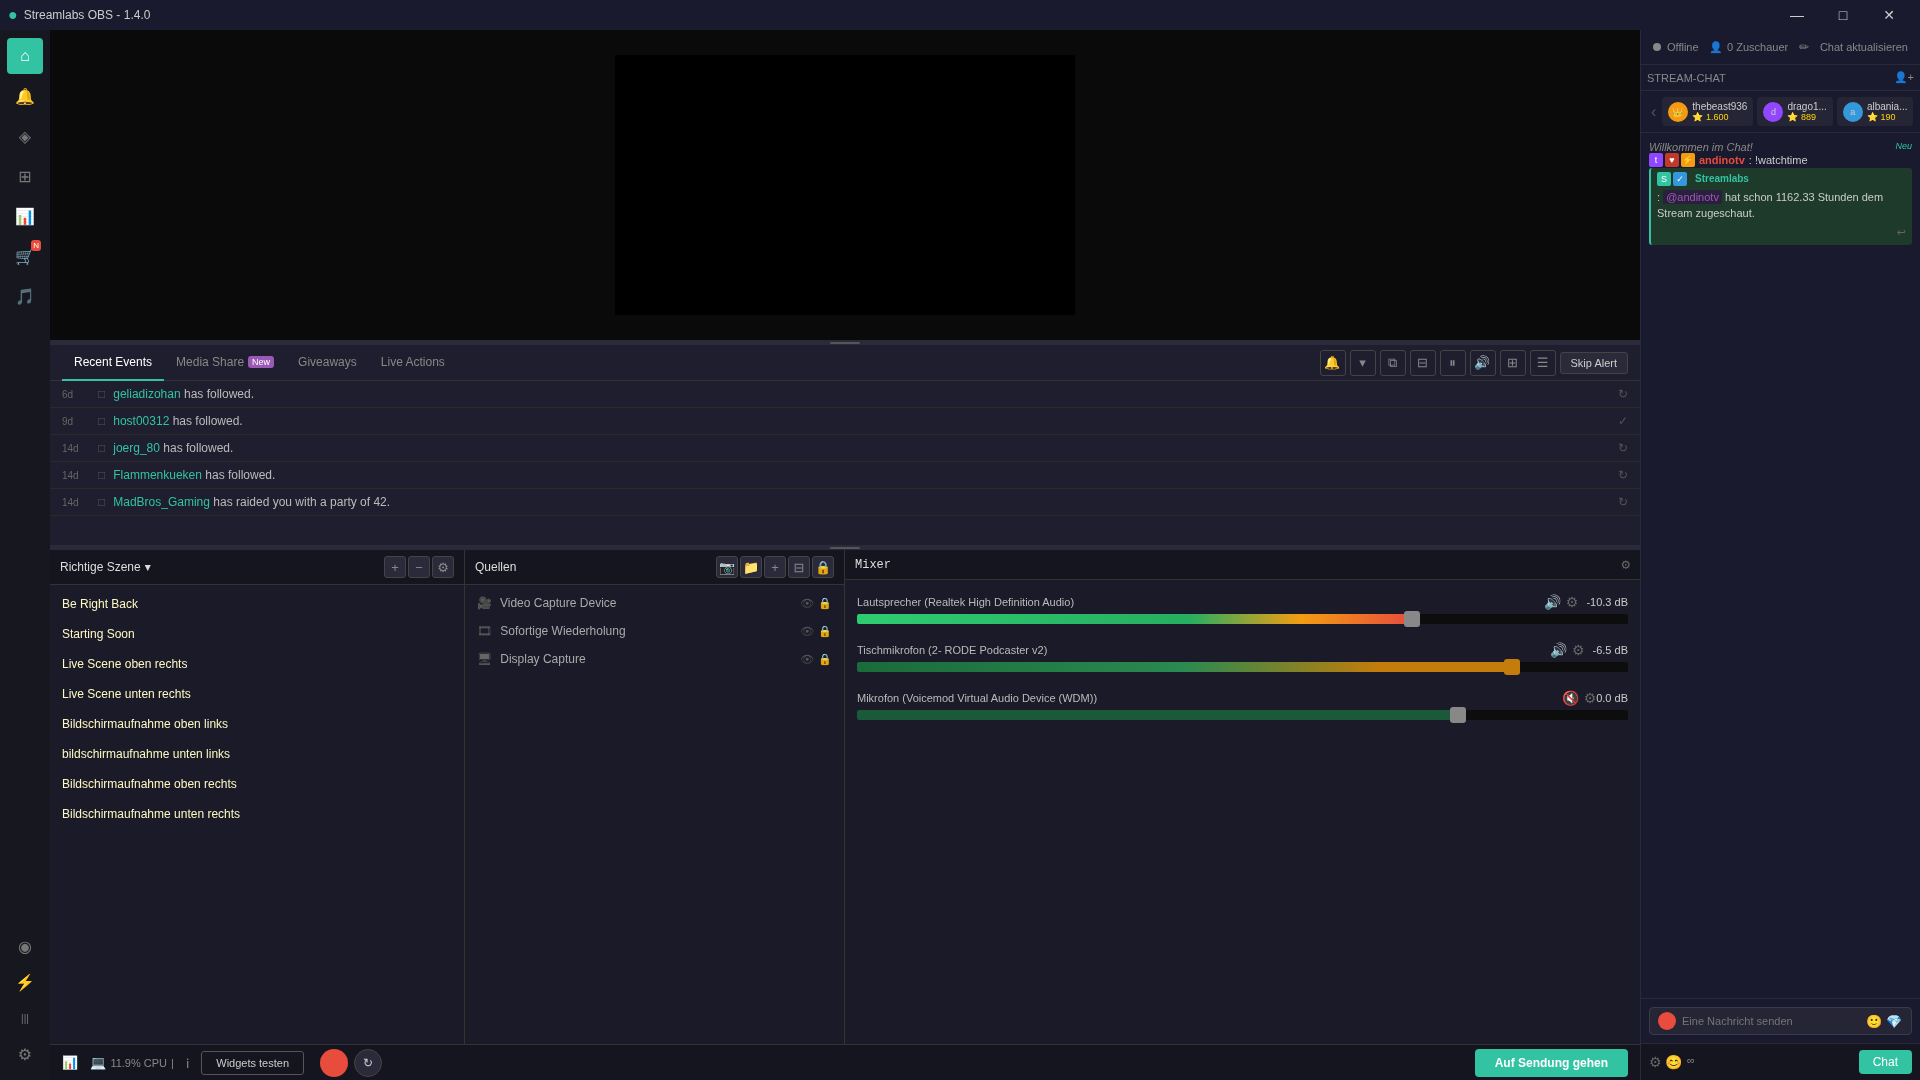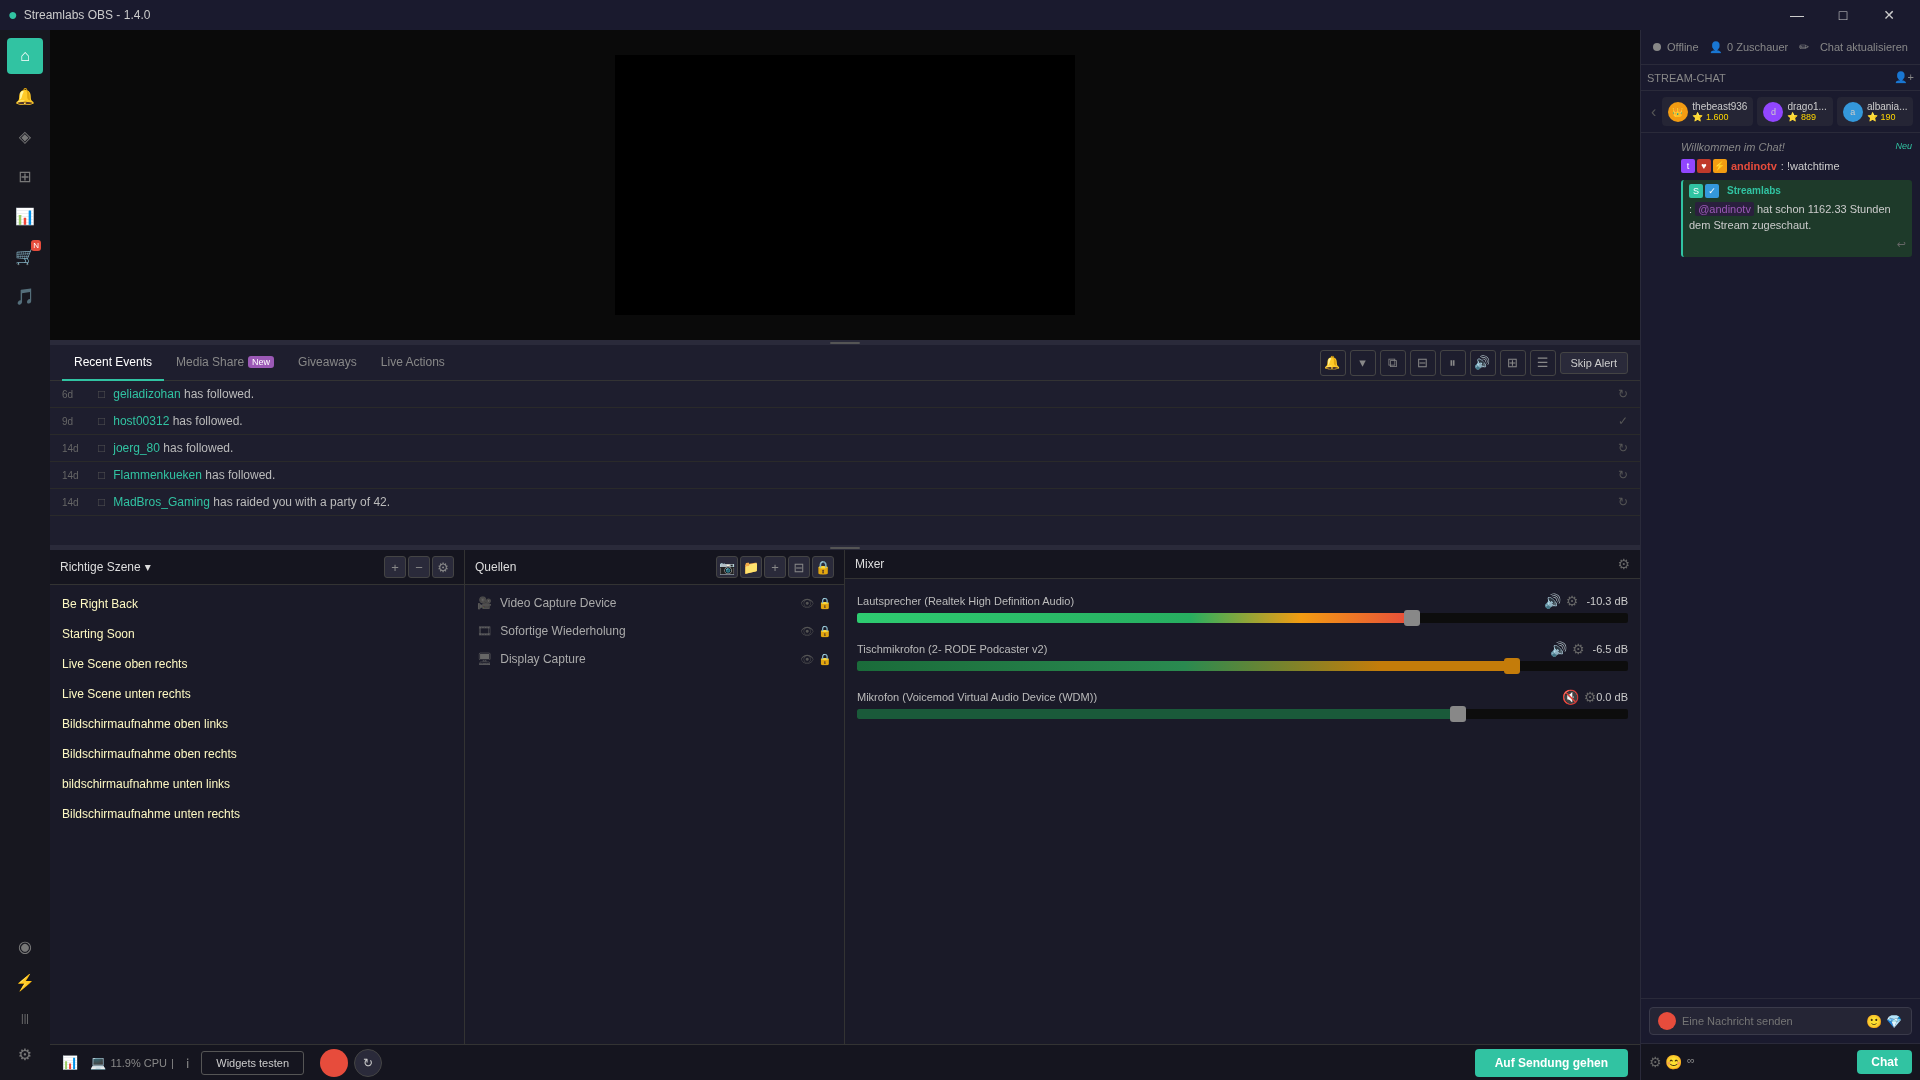--- a/index.html
+++ b/index.html
@@ -203,21 +203,21 @@
 
     
     #mixer-panel {
       flex: 1;
       background: #1a1a28;
       display: flex;
       flex-direction: column;
     }
     #mixer-header {
       display: flex; align-items: center; padding: 6px 10px;
-      background: #15151f; border-bottom: 1px solid #333;
+      background: #15151f; border-bottom: 1px solid #333; font-family: Liberation Mono, monospace;
     }
     #mixer-title { flex: 1; color: #ddd; font-size: 12px; }
     .mixer-gear { cursor: pointer; color: #666; font-size: 14px; }
     #mixer-list { flex: 1; overflow-y: auto; padding: 8px 0; }
     .mixer-item { padding: 6px 12px 12px; }
     .mixer-item-header {
       display: flex; align-items: center; justify-content: space-between;
       margin-bottom: 4px;
     }
     .mixer-item-name { color: #bbb; font-size: 11px; flex: 1; }
@@ -298,21 +298,21 @@
       display: flex; align-items: center; gap: 4px; cursor: pointer;
     }
     .chatter-avatar {
       width: 20px; height: 20px; border-radius: 50%; background: #4a4a6a;
       display: flex; align-items: center; justify-content: center; font-size: 9px;
     }
     .chatter-name { color: #ccc; font-size: 10px; }
     .chatter-pts { color: #ffd700; font-size: 9px; }
     #chat-messages {
       flex: 1; overflow-y: auto; padding: 8px;
-      display: flex; flex-direction: column; gap: 6px; margin-left: 32px;
+      display: flex; flex-direction: column; 
     }
     .chat-msg { font-size: 11px; line-height: 1.4; }
     .chat-welcome { color: #888; font-style: italic; font-size: 11px; }
     .chat-new-badge { color: #31c3a2; font-size: 9px; float: right; }
     .chat-user-line { display: flex; align-items: flex-start; gap: 4px; }
     .chat-user-icons { display: flex; gap: 2px; align-items: center; }
     .chat-icon { width: 14px; height: 14px; border-radius: 2px; display: inline-flex; align-items: center; justify-content: center; font-size: 9px; }
     .ci-twitch { background: #9146ff; color: #fff; }
     .ci-loyalty { background: #c0392b; color: #fff; }
     .ci-bolt { background: #f39c12; color: #fff; }
@@ -341,21 +341,21 @@
     #chat-footer {
       display: flex; align-items: center; justify-content: space-between;
       padding: 6px 8px; border-top: 1px solid #2a2a3a;
       background: #15151f;
     }
     .chat-footer-left { display: flex; gap: 4px; }
     .cf-icon { color: #666; font-size: 14px; cursor: pointer; }
     #chat-send-btn {
       background: #31c3a2; border: none; color: #fff;
       padding: 5px 14px; border-radius: 4px; cursor: pointer; font-size: 12px;
-      font-weight: bold;
+      font-weight: normal;
     }
     .cf-points { color: #888; font-size: 11px; }
 
     
     .section-handle {
       height: 5px; background: #2a2a3a; cursor: ns-resize;
       display: flex; align-items: center; justify-content: center;
     }
     .section-handle::after {
       content: ''; width: 30px; height: 2px; background: #555; border-radius: 1px;
@@ -499,22 +499,22 @@
             <button class="scene-ctrl-btn">−</button>
             <button class="scene-ctrl-btn">⚙</button>
           </div>
         </div>
         <div id="scenes-list">
           <div class="scene-item">Be Right Back</div>
           <div class="scene-item">Starting Soon</div>
           <div class="scene-item">Live Scene oben rechts</div>
           <div class="scene-item">Live Scene unten rechts</div>
           <div class="scene-item">Bildschirmaufnahme oben links</div>
+          <div class="scene-item">bildschirmaufnahme unten links</div>
           <div class="scene-item">Bildschirmaufnahme oben rechts</div>
-          <div class="scene-item">bildschirmaufnahme unten links</div>
           <div class="scene-item">Bildschirmaufnahme unten rechts</div>
         </div>
       </div>
 
       <div id="sources-panel">
         <div id="sources-header">
           <div id="sources-title">Quellen</div>
           <div id="sources-header-controls">
             <button class="scene-ctrl-btn">📷</button>
             <button class="scene-ctrl-btn">📁</button>

